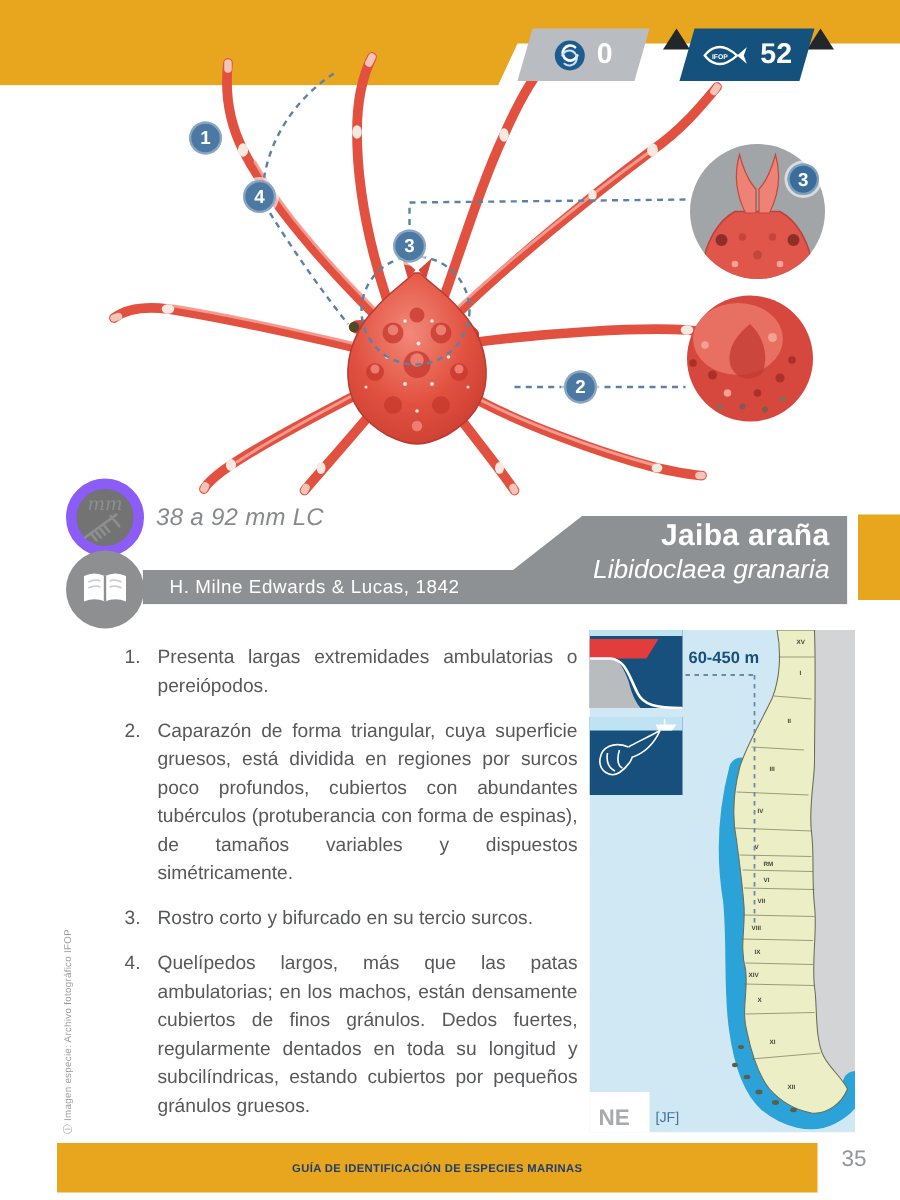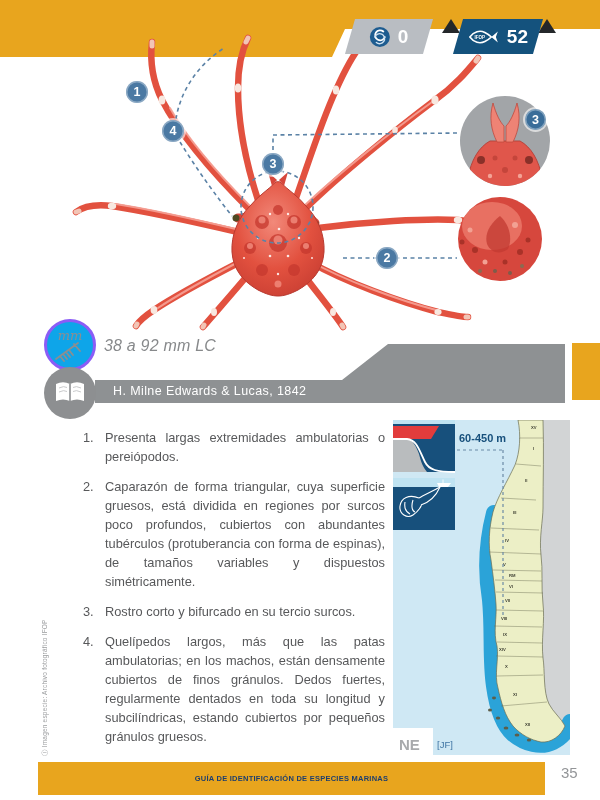--- a/index.html
+++ b/index.html
@@ -242,30 +242,34 @@
   </div>
   <div class="abs badge" style="left:458px;top:19px;width:80px;background:#14527d;">
     <svg width="32" height="18" viewBox="0 0 32 18">
       <path d="M2,9 C6,3.5 12,2 17,4.5 C20,6 22,7.5 23.5,9 C22,10.5 20,12 17,13.5 C12,16 6,14.5 2,9 Z" fill="none" stroke="#fff" stroke-width="1.6"></path>
       <path d="M23.5,9 L30,3.5 L28,9 L30,14.5 Z" fill="#fff"></path>
       <text x="12" y="11" font-size="4.5" font-weight="bold" fill="#fff" text-anchor="middle">IFOP</text>
     </svg>
     <span class="num">52</span>
   </div>
 
-  <div class="abs circ-ico" style="left:44px;top:319px;background:#0ea5e9;border:3px solid #8b5cf6;">
+  <div class="abs circ-ico" style="left:44px;top:319px;background:#737373;border:7px solid #8b5cf6;">
     <svg width="40" height="40" viewBox="0 0 40 40">
       <text x="20" y="15" font-size="13" font-style="italic" fill="#8c8e90" text-anchor="middle" font-family="DejaVu Serif, serif">mm</text>
       <path d="M6,34 L28,18 M10,31 L14,36 M13,29 L17,34 M16,27 L20,32 M19,25 L23,30 M24,19 L30,26" stroke="#8c8e90" stroke-width="1.8" fill="none" stroke-linecap="round"></path>
     </svg>
   </div>
   <div class="abs size-text" style="left:104px;top:337px;">38 a 92 mm LC</div>
 
   <div class="abs banner">
     <span class="auth">H. Milne Edwards &amp; Lucas, 1842</span>
+    <div class="names">
+      <div class="common">Jaiba araña</div>
+      <div class="sci">Libidoclaea granaria</div>
+    </div>
   </div>
   <div class="abs circ-ico" style="left:44px;top:367px;background:#8d8f91;">
     <svg width="34" height="26" viewBox="0 0 34 26">
       <path d="M3,4 Q10,0.5 17,4 Q24,0.5 31,4 L31,21 Q24,18 17,21 Q10,18 3,21 Z" fill="#fff"></path>
       <line x1="17" y1="4" x2="17" y2="21" stroke="#8d8f91" stroke-width="1.6"></line>
       <path d="M6,8 Q11,5.5 14,7.5 M6,12 Q11,9.5 14,11.5 M20,7.5 Q23,5.5 28,8 M20,11.5 Q23,9.5 28,12" stroke="#c9cacc" stroke-width="1" fill="none"></path>
     </svg>
   </div>
   <div class="abs side-block"></div>
 

